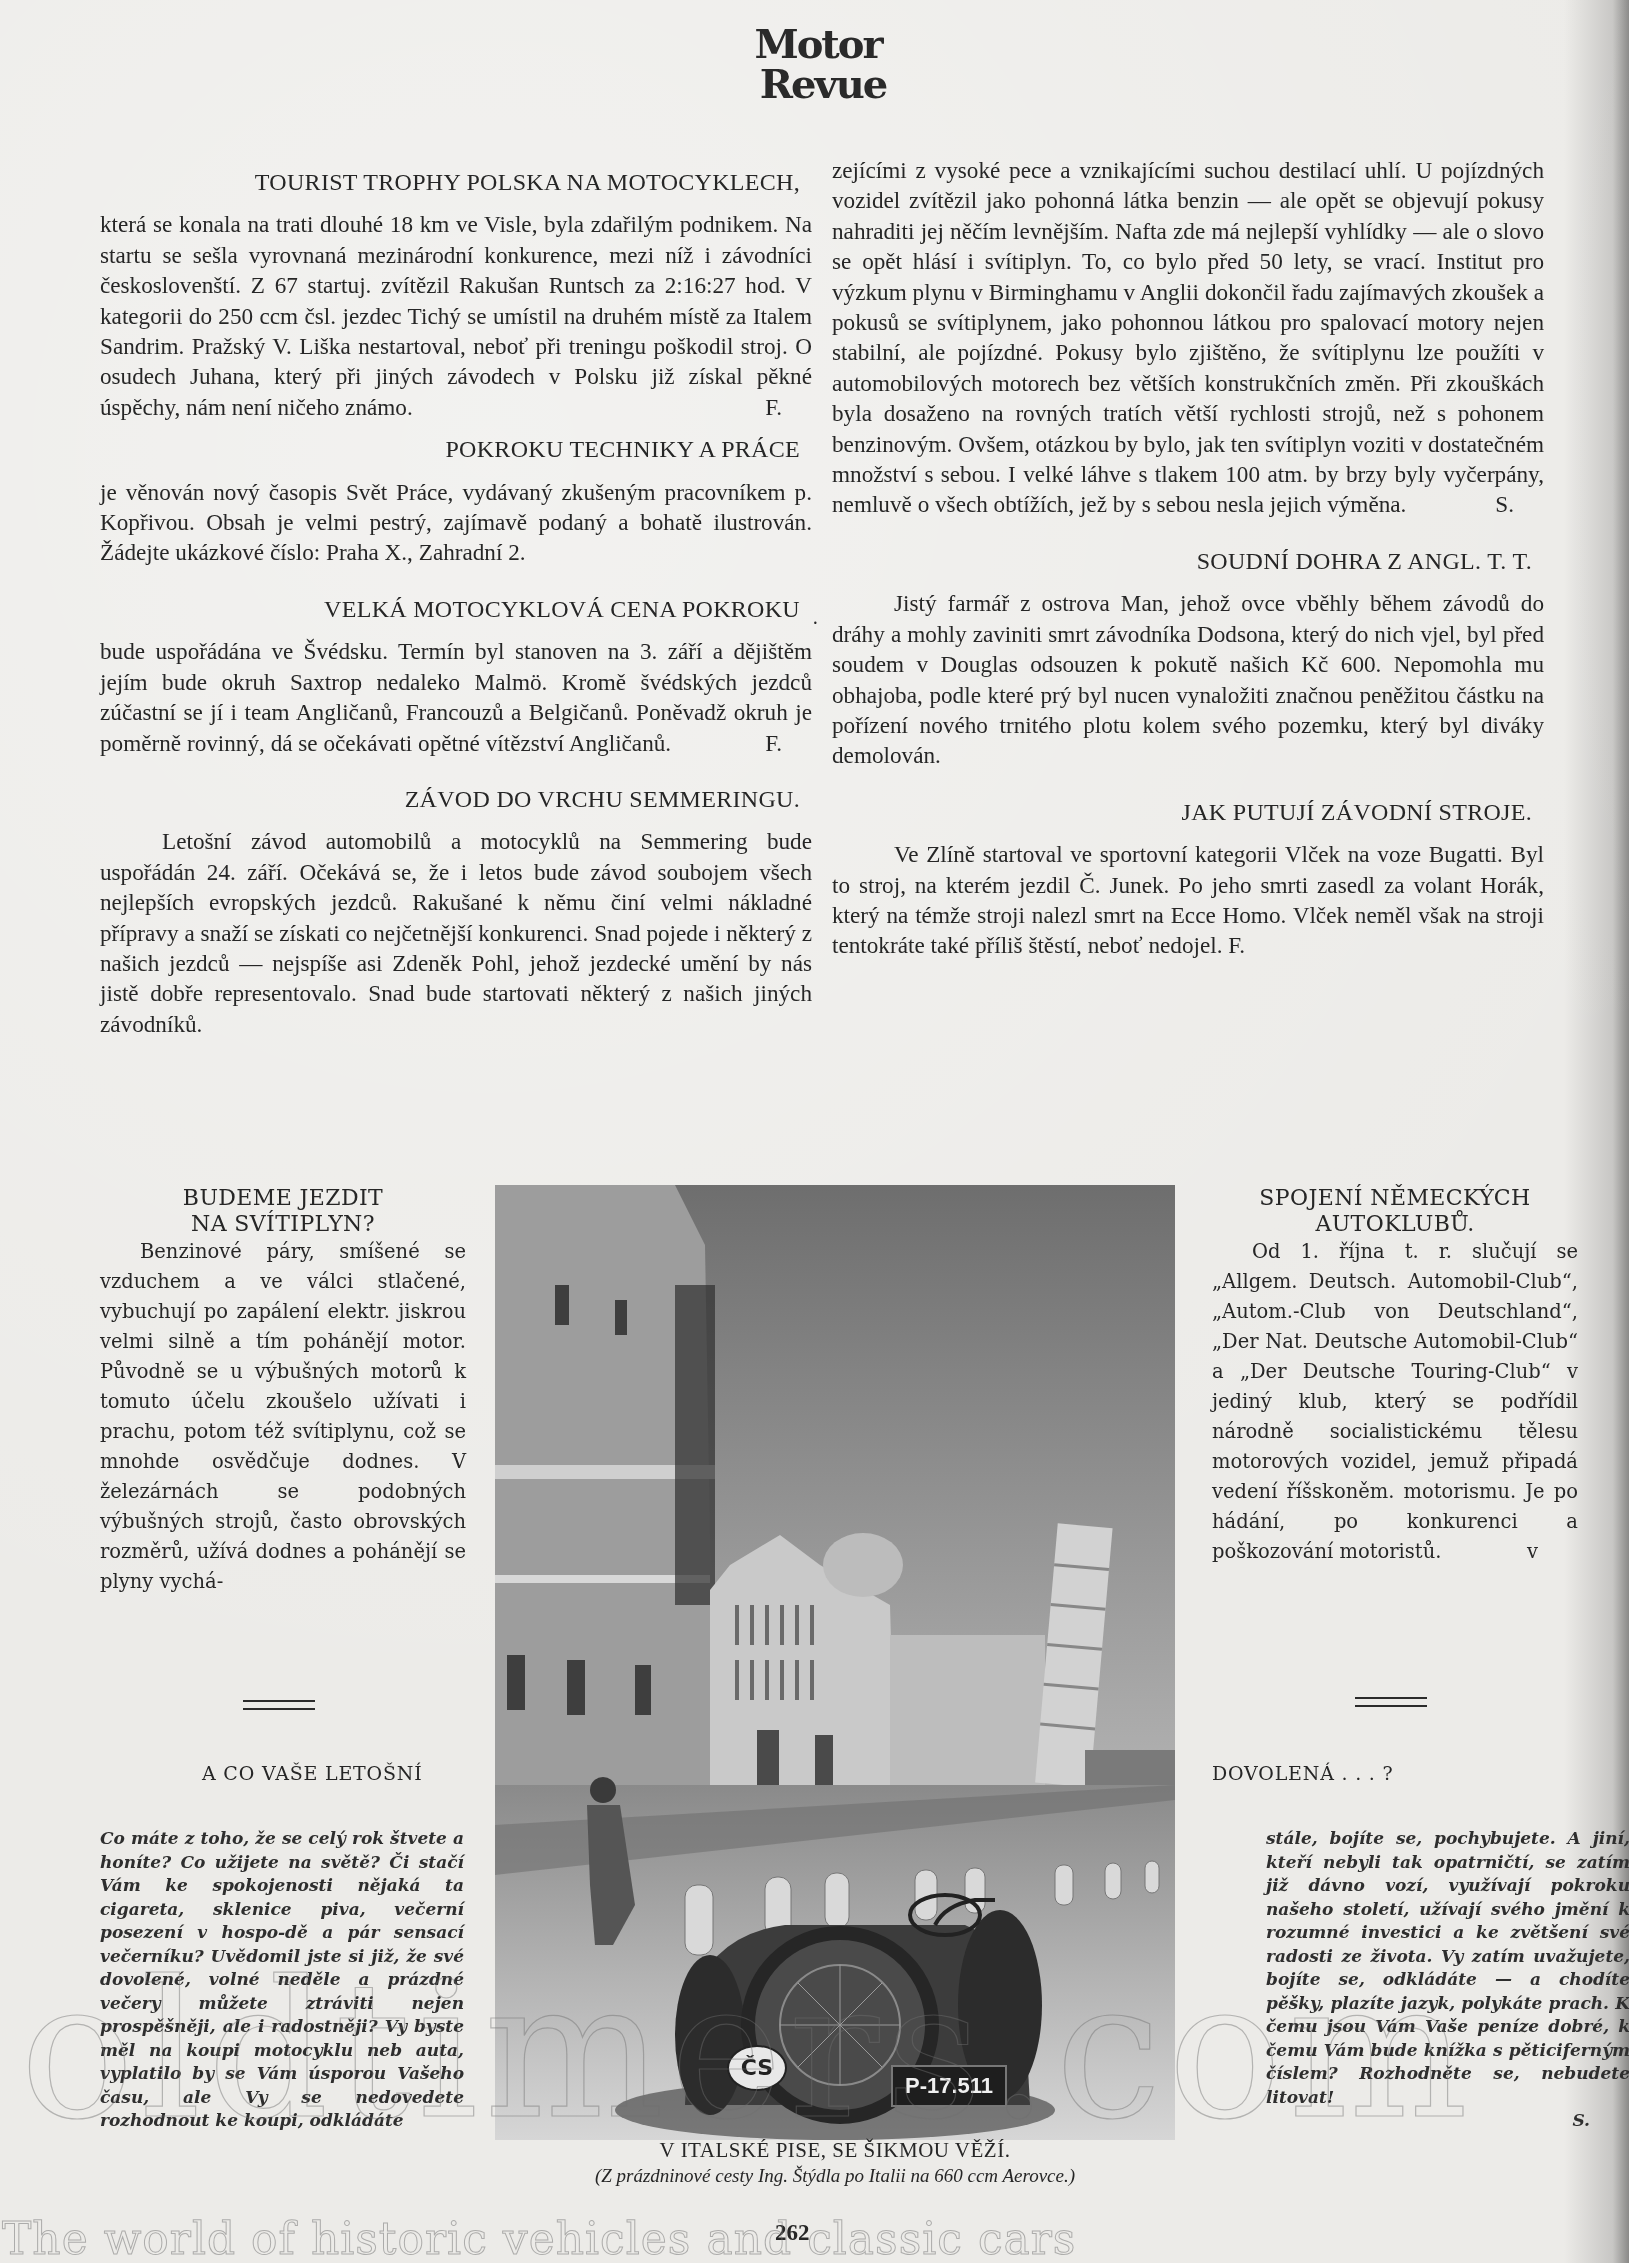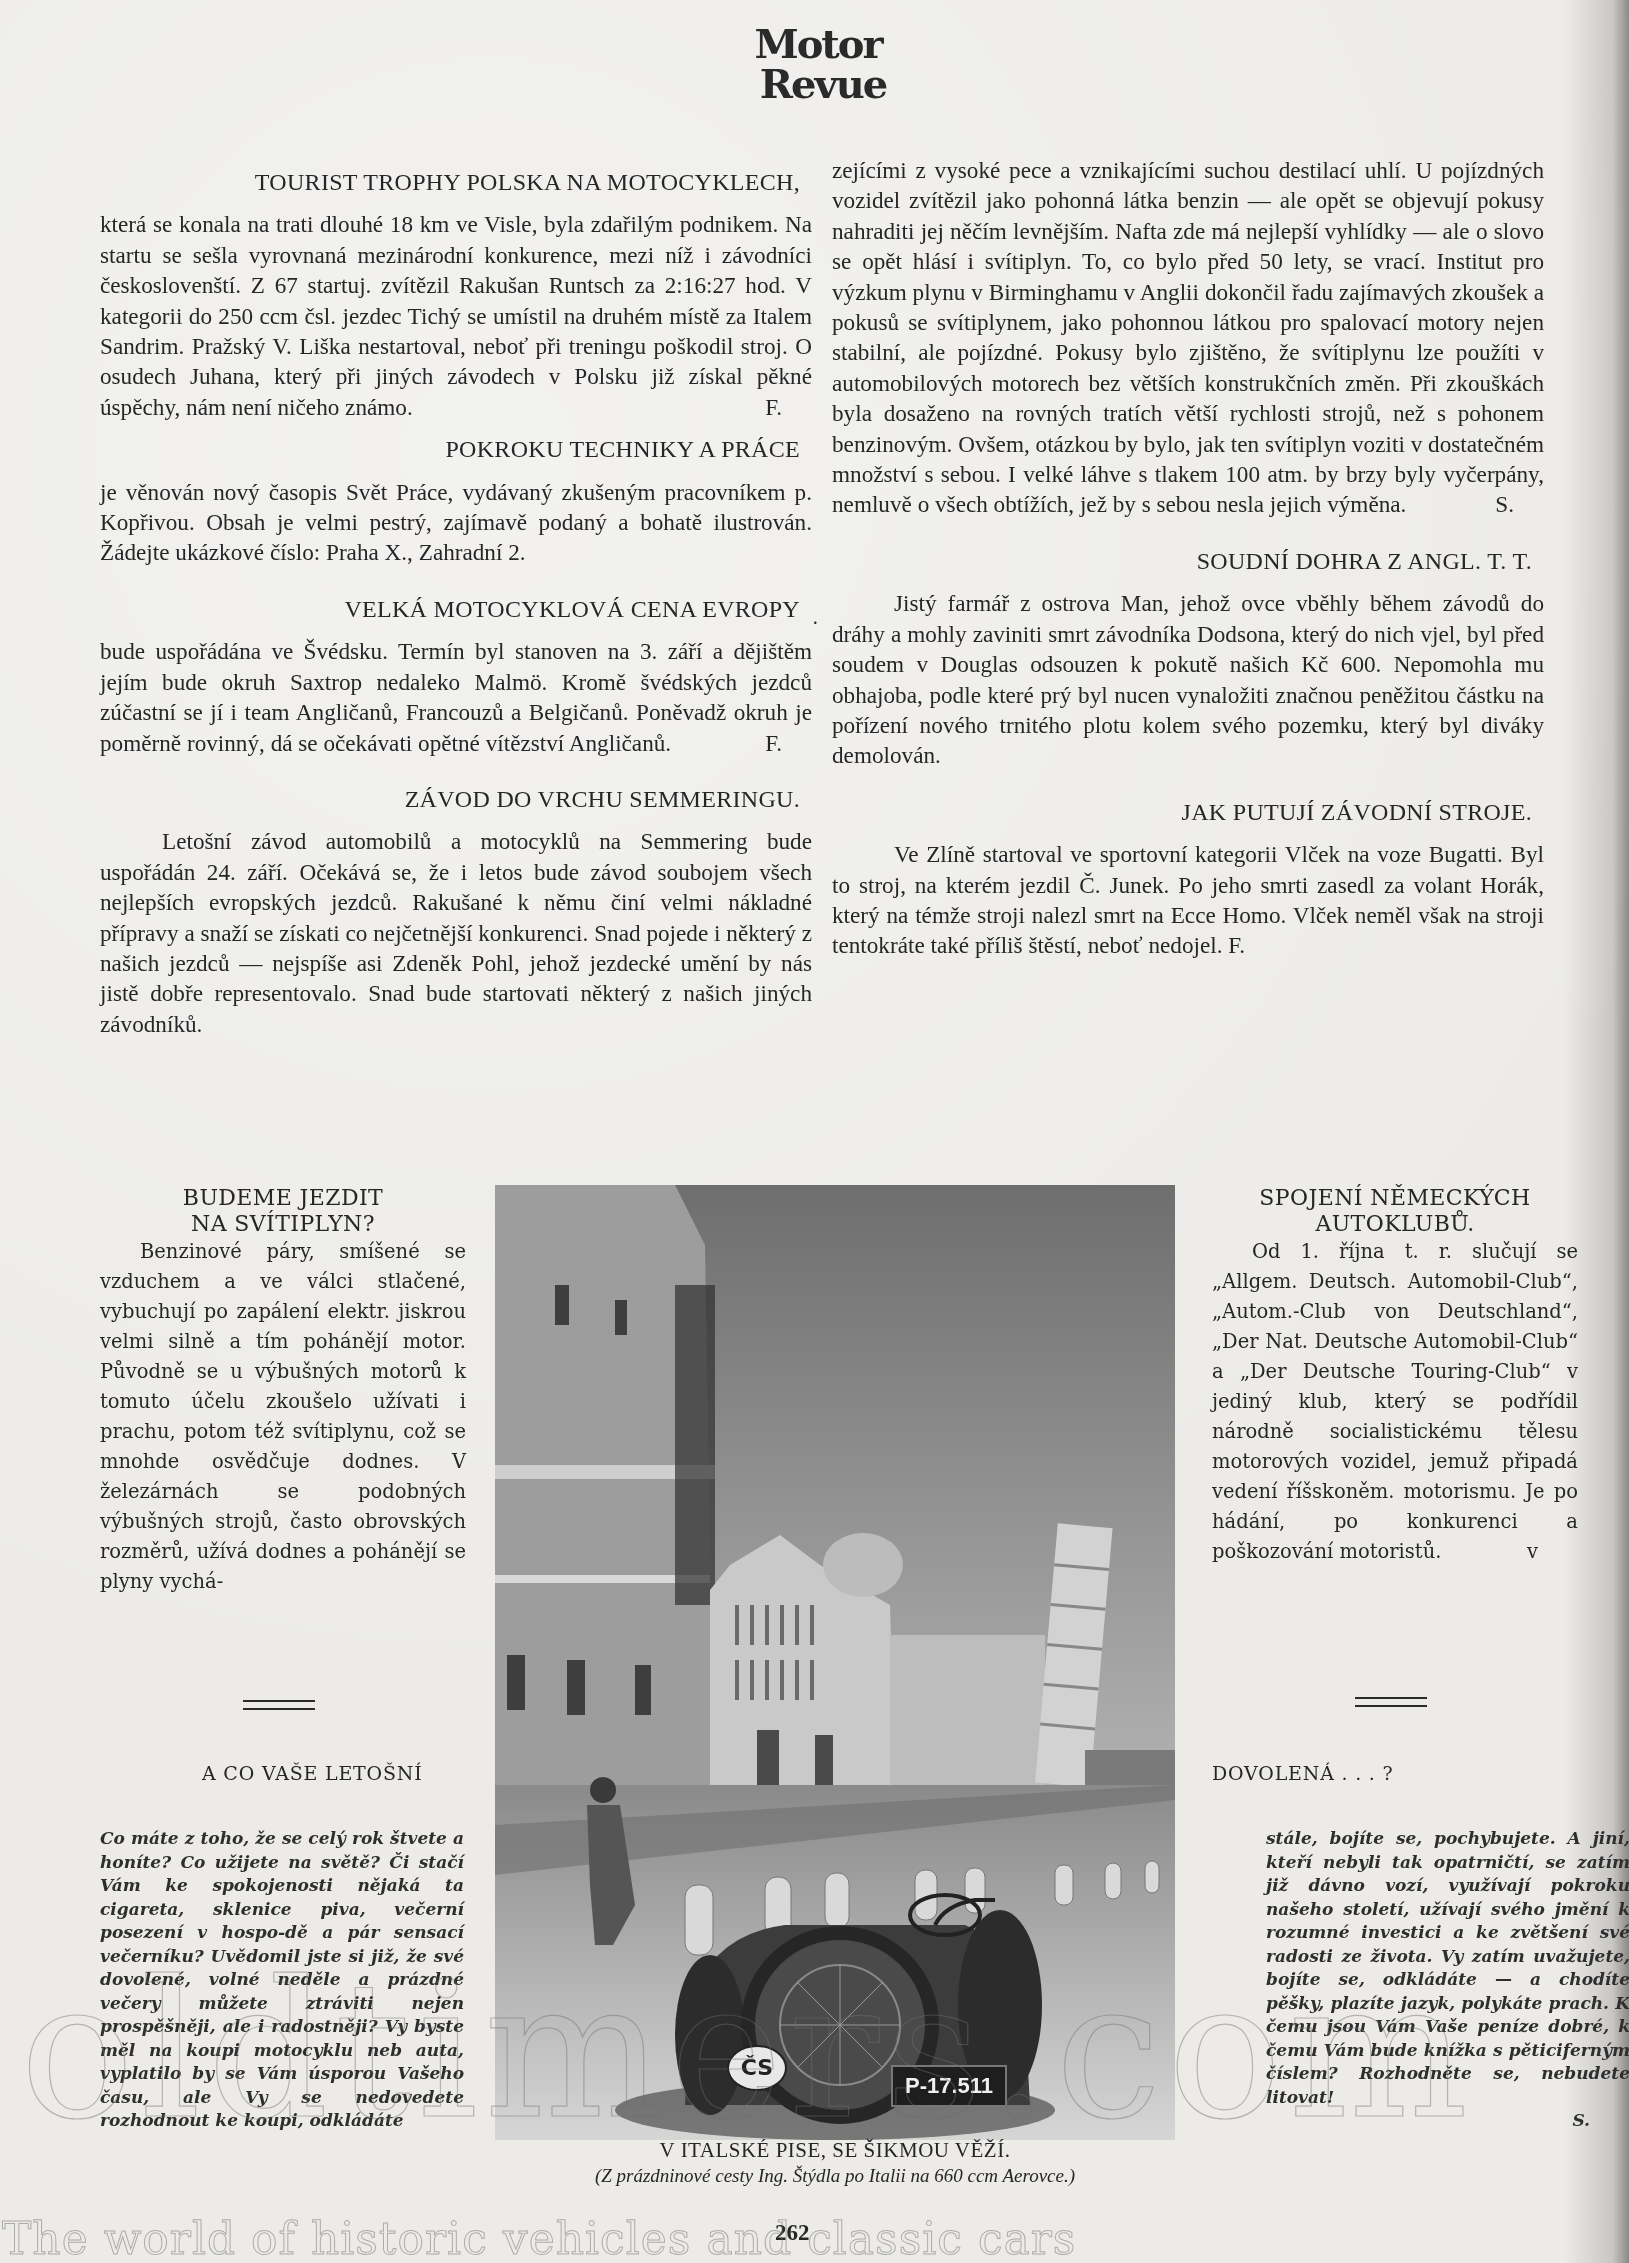--- a/index.html
+++ b/index.html
@@ -60,21 +60,21 @@
   <div>
     <p class="head">TOURIST TROPHY POLSKA NA MOTOCYKLECH,</p>
     <p><span>která se konala na trati dlouhé 18 km ve Visle, byla zdařilým podnikem. Na startu se sešla vyrovnaná mezinárodní konkurence, mezi níž i závodníci českoslovenští. Z 67 startuj. zvítězil Rakušan Runtsch za 2:16:27 hod. V kategorii do 250 ccm čsl. jezdec Tichý se umístil na druhém místě za Italem Sandrim. Pražský V. Liška nestartoval, neboť při treningu poškodil stroj. O osudech Juhana, který při jiných závodech v Polsku již získal pěkné úspěchy, nám není ničeho známo.</span><span class="sign">F.</span></p>
   </div>
   <div>
     <p class="head">POKROKU TECHNIKY A PRÁCE</p>
     <p>je věnován nový časopis Svět Práce, vydávaný zkušeným pracovníkem p. Kopřivou. Obsah je velmi pestrý, zajímavě podaný a bohatě ilustrován. Žádejte ukázkové číslo: Praha X., Zahradní 2.</p>
   </div>
   <div class="gap"></div>
   <div>
-    <p class="head">VELKÁ MOTOCYKLOVÁ CENA EVROPY</p>
+    <p class="head">VELKÁ MOTOCYKLOVÁ CENA POKROKU</p>
     <p><span>bude uspořádána ve Švédsku. Termín byl stanoven na 3. září a dějištěm jejím bude okruh Saxtrop nedaleko Malmö. Kromě švédských jezdců zúčastní se jí i team Angličanů, Francouzů a Belgičanů. Poněvadž okruh je poměrně rovinný, dá se očekávati opětné vítězství Angličanů.</span><span class="sign">F.</span></p>
   </div>
   <div class="gap"></div>
   <div>
     <p class="head">ZÁVOD DO VRCHU SEMMERINGU.</p>
     <p class="indent">Letošní závod automobilů a motocyklů na Semmering bude uspořádán 24. září. Očekává se, že i letos bude závod soubojem všech nejlepších evropských jezdců. Rakušané k němu činí velmi nákladné přípravy a snaží se získati co nejčetnější konkurenci. Snad pojede i některý z našich jezdců — nejspíše asi Zdeněk Pohl, jehož jezdecké umění by nás jistě dobře representovalo. Snad bude startovati některý z našich jiných závodníků.</p>
   </div>
 </div>
 
 <div class="col" style="left:832px; top:155px; width:712px;">

